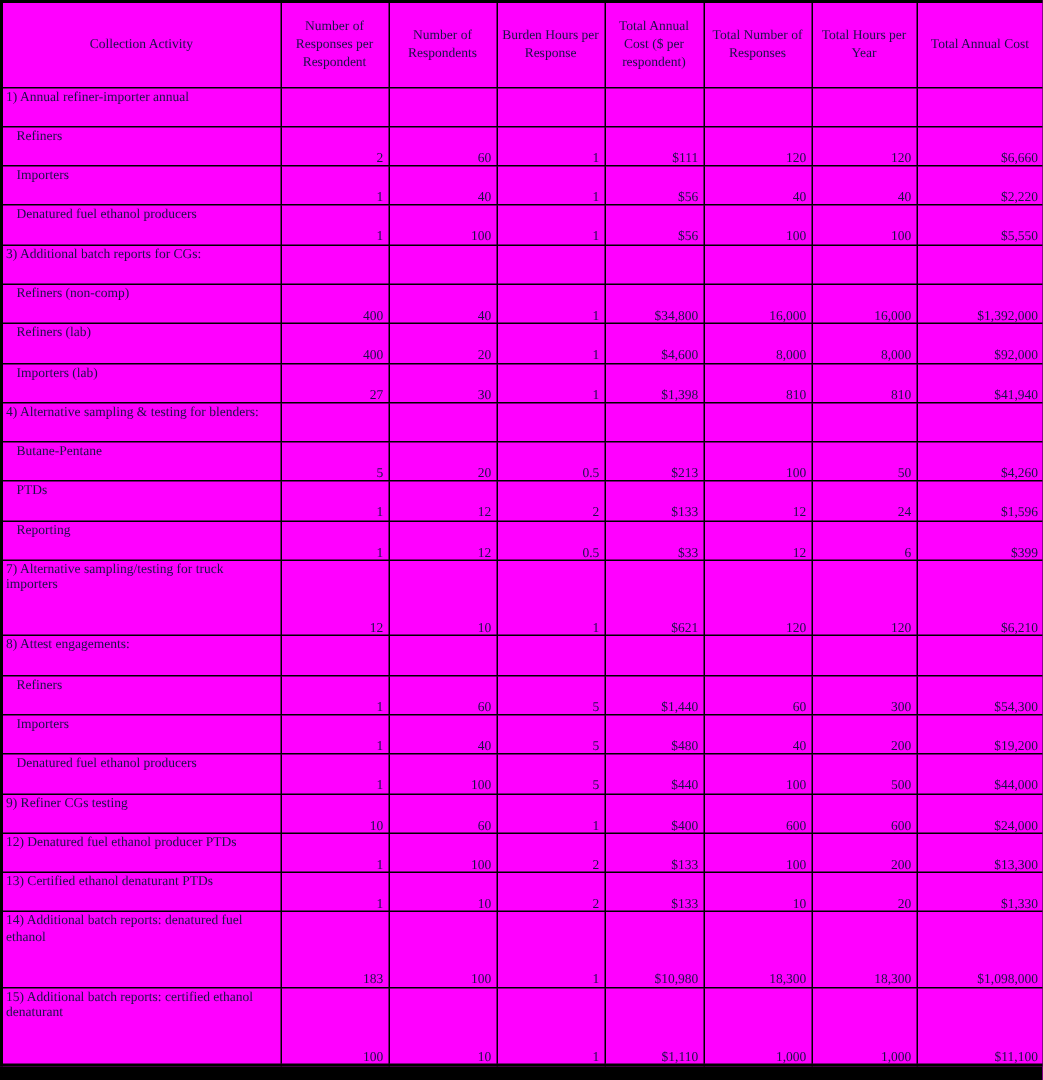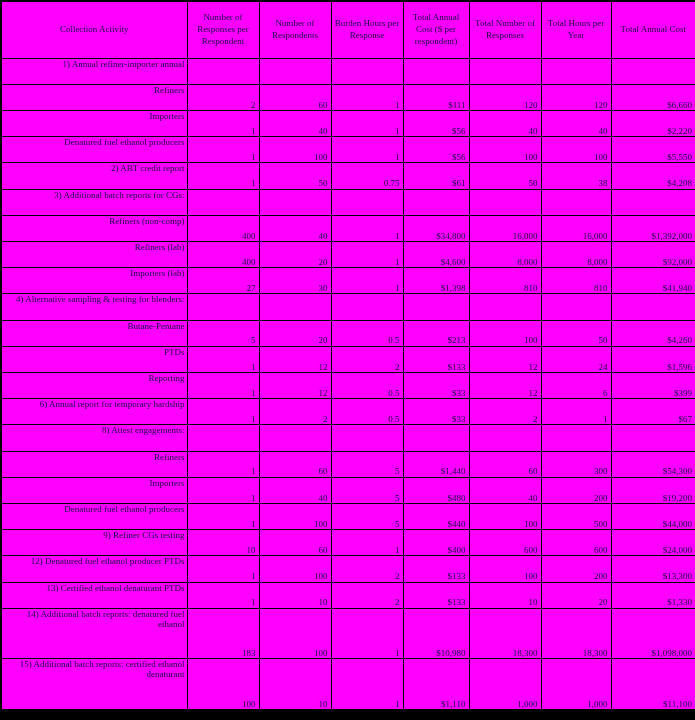--- a/index.html
+++ b/index.html
@@ -36,25 +36,25 @@
     font-size: 9px;
     line-height: 1.15;
     padding: 0 2px;
   }
   td.num {
     text-align: right;
     vertical-align: bottom;
     padding-right: 3px;
   }
   td.label {
-    text-align: right;
+    text-align: left;
     vertical-align: top;
     padding-left: 2px;
   }
-  td.label.indent { padding-left: 22px; }
+  td.label.indent { padding-left: 9px; }
 </style>
 </head>
 <body>
 
 <div>
   <table>
     <colgroup>
       <col style="width:186px">
       <col style="width:72px">
       <col style="width:72px">
@@ -111,30 +111,20 @@
           <td class="label indent">Denatured fuel ethanol producers</td>
           <td class="num">1</td>
           <td class="num">100</td>
           <td class="num">1</td>
           <td class="num">$56</td>
           <td class="num">100</td>
           <td class="num">100</td>
           <td class="num">$5,550</td>
         </tr>
         <tr>
-          <td class="label">2) ABT credit report</td>
-          <td class="num">1</td>
-          <td class="num">50</td>
-          <td class="num">0.75</td>
-          <td class="num">$61</td>
-          <td class="num">50</td>
-          <td class="num">38</td>
-          <td class="num">$4,208</td>
-        </tr>
-        <tr>
           <td class="label">3) Additional batch reports for CGs:</td>
           <td class="num"></td>
           <td class="num"></td>
           <td class="num"></td>
           <td class="num"></td>
           <td class="num"></td>
           <td class="num"></td>
           <td class="num"></td>
         </tr>
         <tr>
@@ -201,28 +191,28 @@
           <td class="label indent">Reporting</td>
           <td class="num">1</td>
           <td class="num">12</td>
           <td class="num">0.5</td>
           <td class="num">$33</td>
           <td class="num">12</td>
           <td class="num">6</td>
           <td class="num">$399</td>
         </tr>
         <tr>
-          <td class="label">6) Annual report for temporary hardship</td>
-          <td class="num">1</td>
-          <td class="num">2</td>
-          <td class="num">0.5</td>
-          <td class="num">$33</td>
-          <td class="num">2</td>
-          <td class="num">1</td>
-          <td class="num">$67</td>
+          <td class="label">7) Alternative sampling/testing for truck importers</td>
+          <td class="num">12</td>
+          <td class="num">10</td>
+          <td class="num">1</td>
+          <td class="num">$621</td>
+          <td class="num">120</td>
+          <td class="num">120</td>
+          <td class="num">$6,210</td>
         </tr>
         <tr>
           <td class="label">8) Attest engagements:</td>
           <td class="num"></td>
           <td class="num"></td>
           <td class="num"></td>
           <td class="num"></td>
           <td class="num"></td>
           <td class="num"></td>
           <td class="num"></td>

